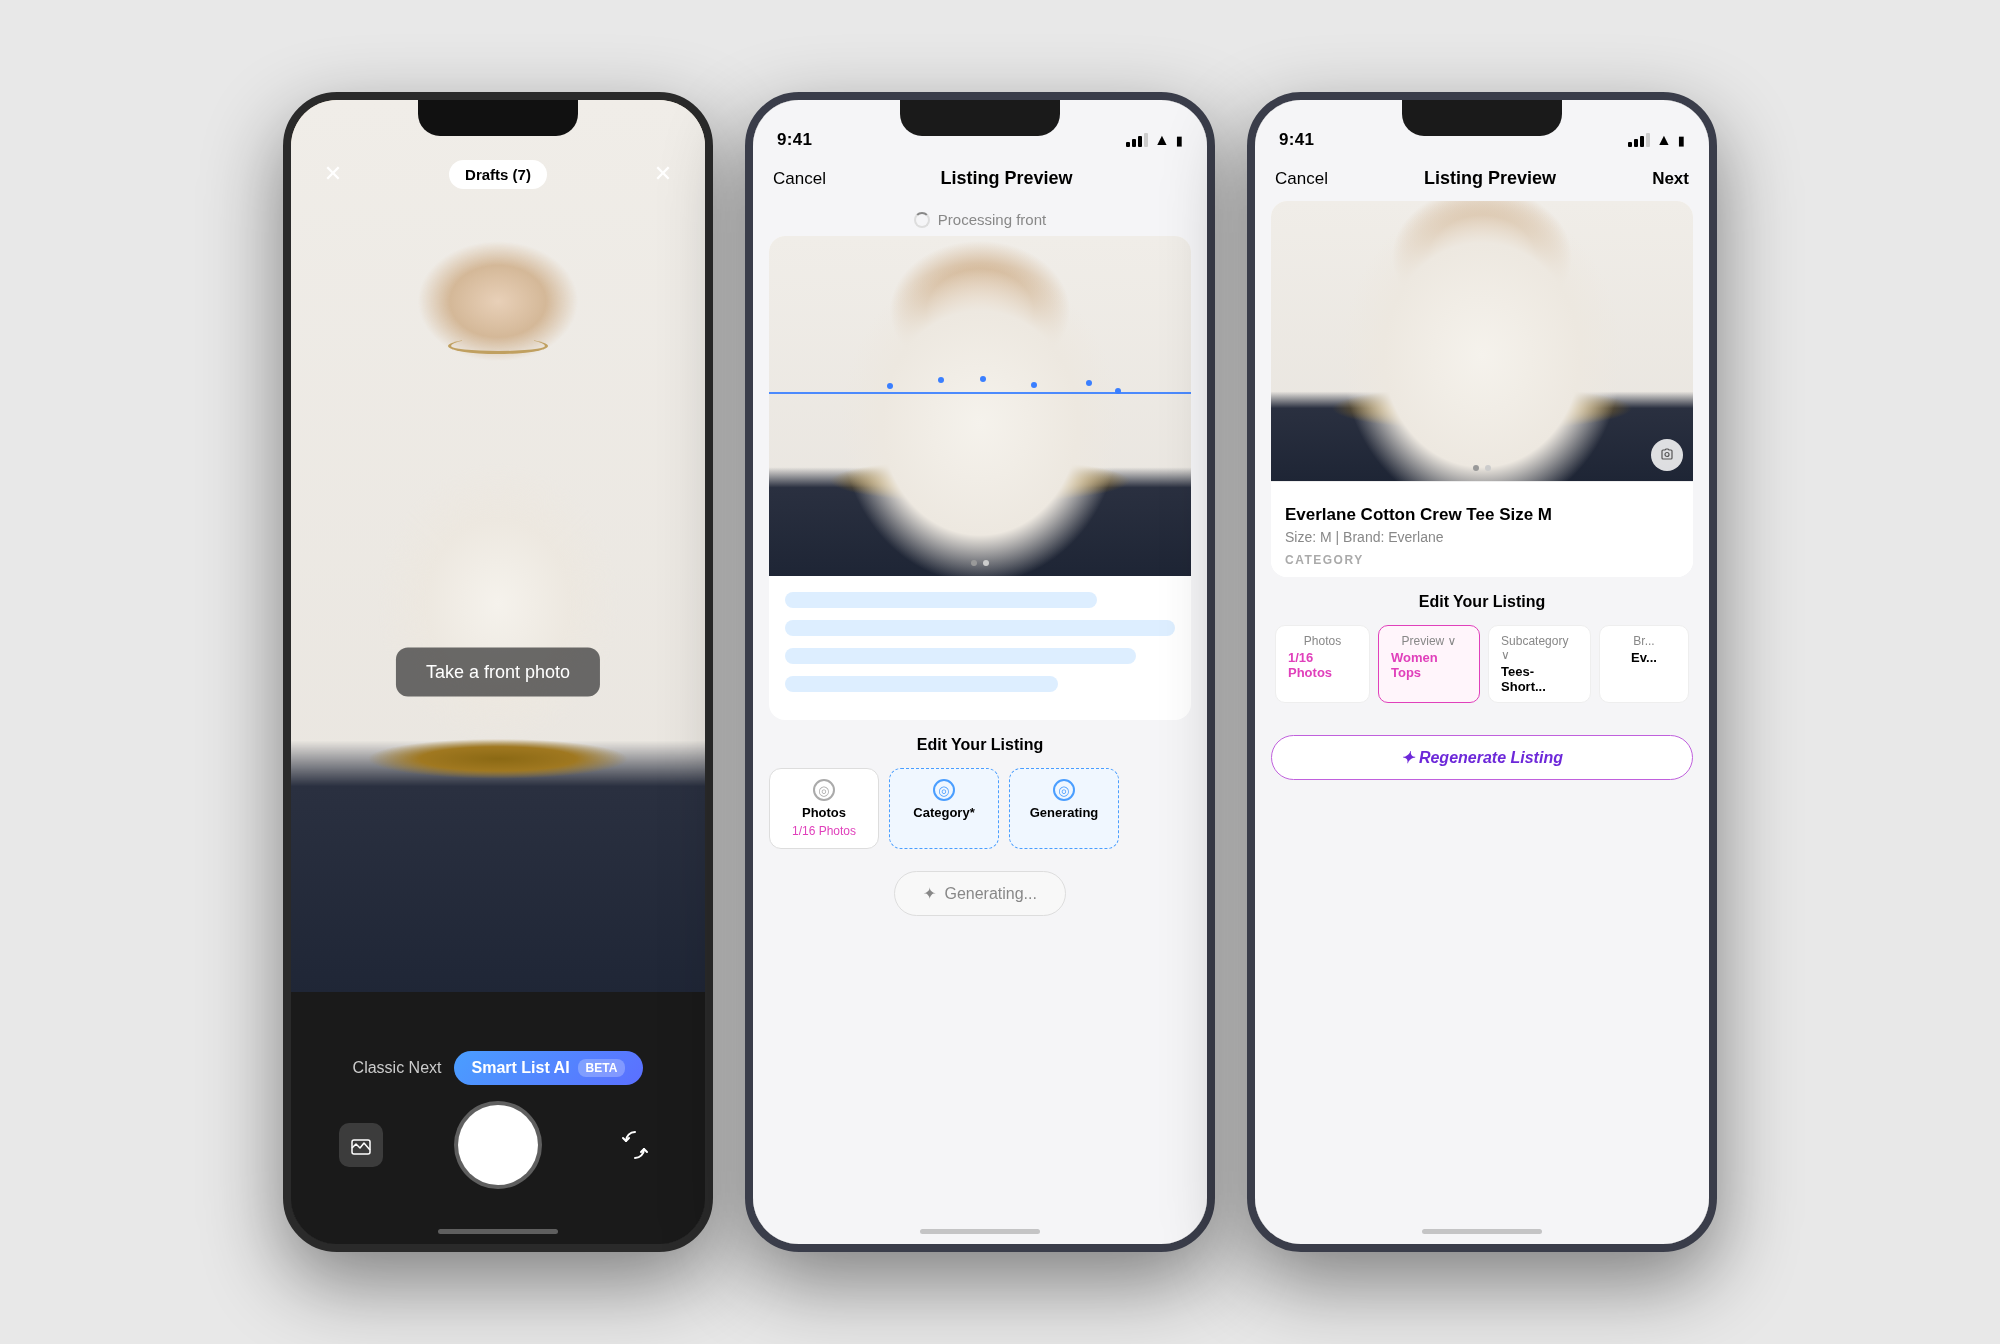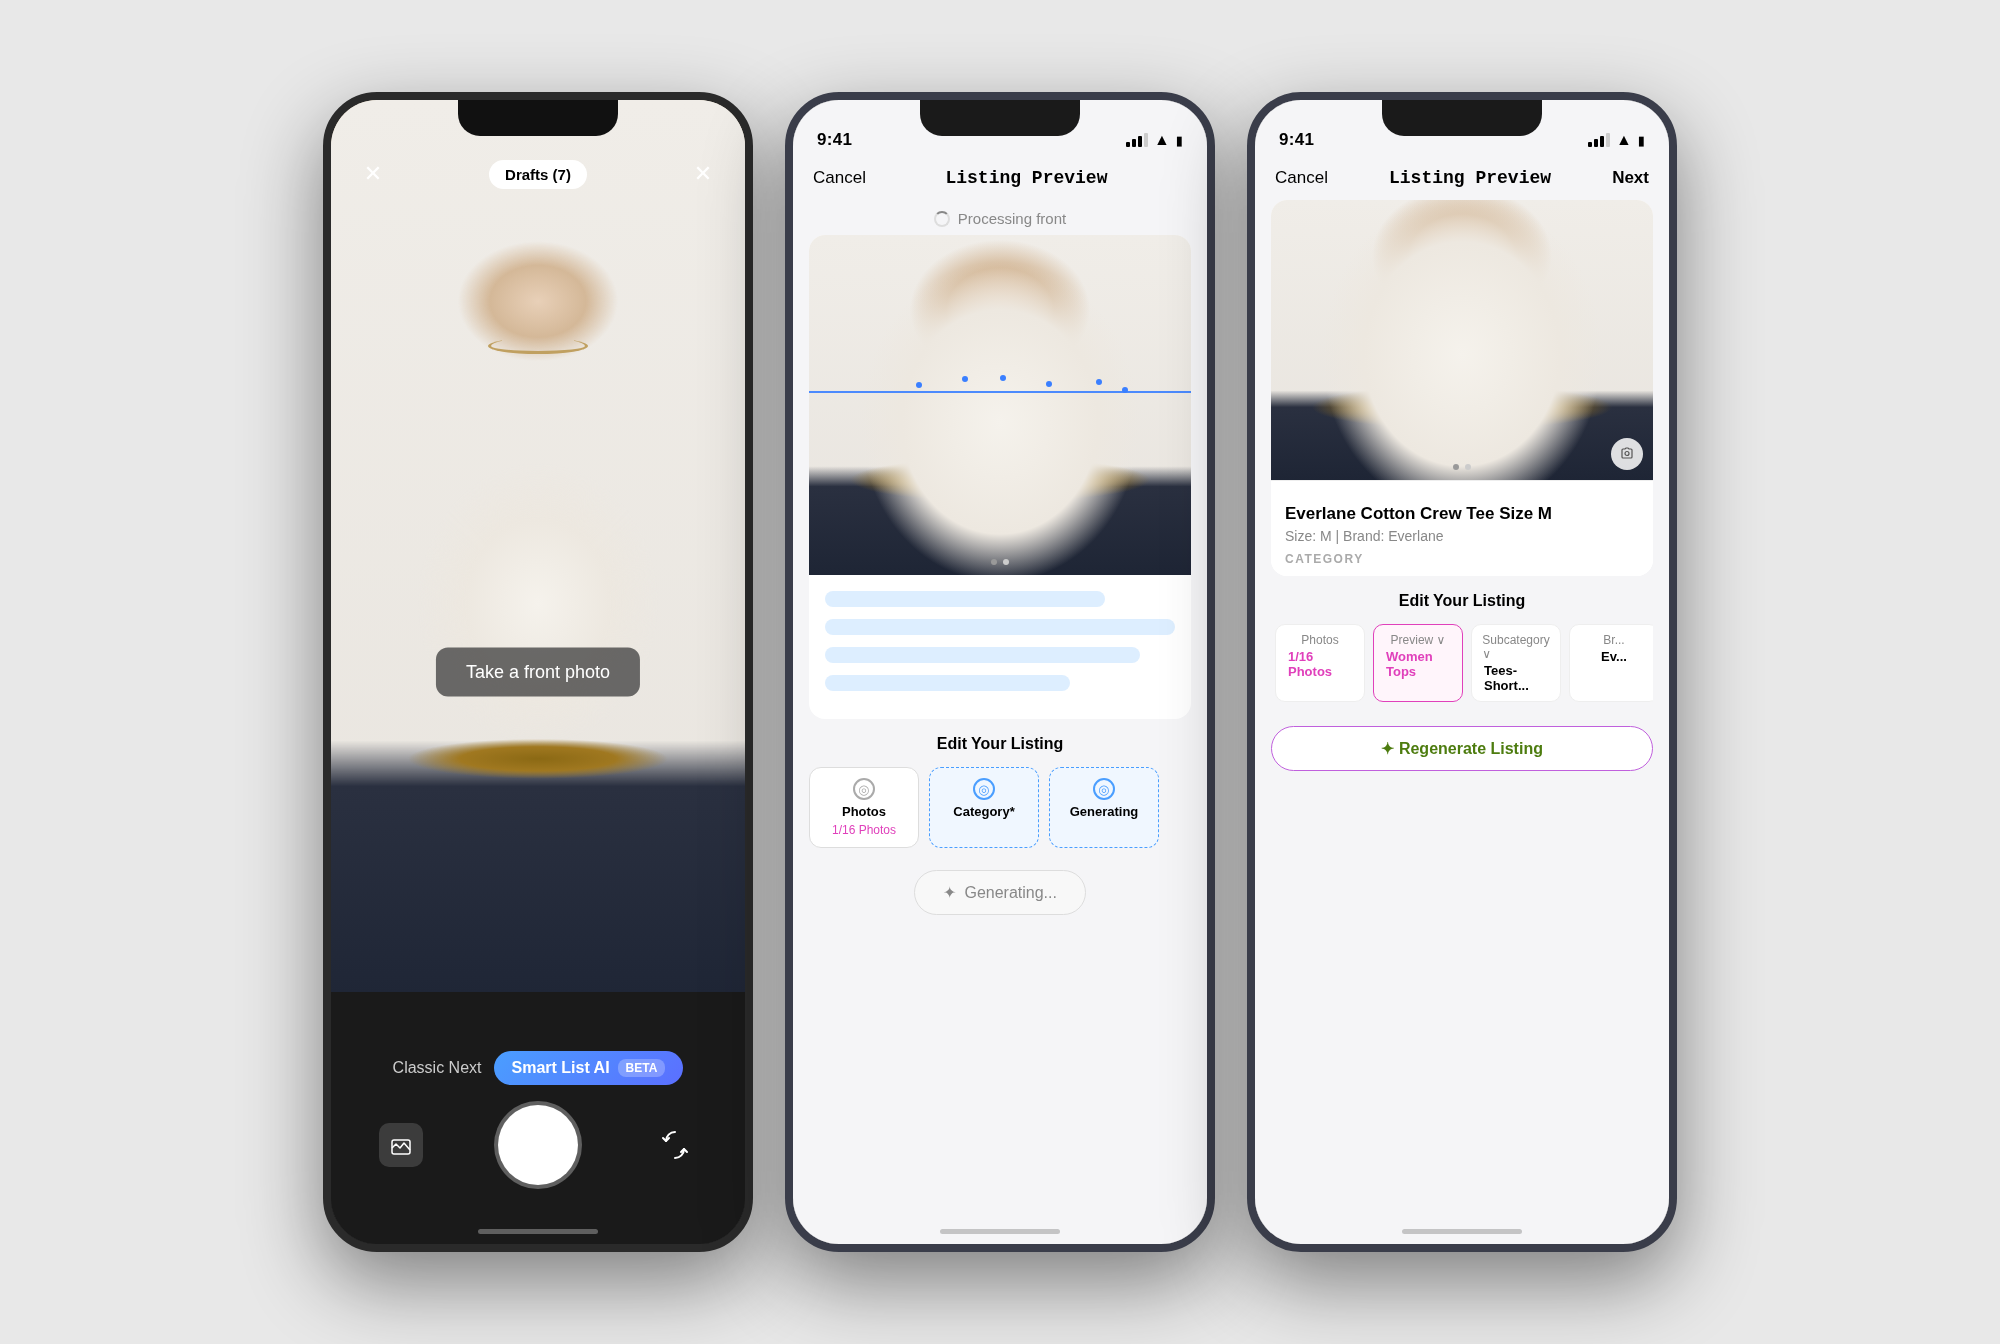--- a/index.html
+++ b/index.html
@@ -30,21 +30,21 @@
       box-shadow: 0 30px 80px rgba(0,0,0,0.45), inset 0 0 0 2px #555;
     }
     .phone-dark {
       background: #1a1a1a;
       width: 430px;
       height: 1160px;
       border: 8px solid #2a2a2a;
     }
     .phone-light {
       background: #f5f5f7;
-      width: 430px;
+      width: 470px;
       height: 1160px;
       border: 8px solid #3a3d4a;
     }
 
     
     .notch {
       position: absolute;
       top: 0;
       left: 50%;
       transform: translateX(-50%);
@@ -268,21 +268,20 @@
     }
     .nav-cancel {
       color: #000;
       font-size: 17px;
       font-weight: 400;
     }
     .nav-title {
       font-size: 18px;
       font-weight: 700;
       color: #000;
-      font-family: Liberation Mono, monospace;
     }
     .nav-next {
       color: #000;
       font-size: 17px;
       font-weight: 600;
     }
     .processing-bar {
       display: flex;
       align-items: center;
       justify-content: center;
@@ -553,33 +552,34 @@
     }
     .result-tab-value {
       font-size: 13px;
       font-weight: 600;
       color: #e040bb;
     }
     .result-tab-value.normal {
       color: #000;
     }
     .regenerate-btn {
-      margin: 16px auto 8px;
+      margin: 24px auto 8px;
       display: flex;
       align-items: center;
       justify-content: center;
       gap: 8px;
       padding: 12px 28px;
       border-radius: 28px;
       border: 1.5px solid #c060dd;
       background: #fff;
-      color: #4d7c0f;
+      color: #6d28d9;
       font-size: 16px;
       font-weight: 600;
       width: calc(100% - 32px);
+      font-style: italic;
     }
 
     .home-indicator {
       position: absolute;
       bottom: 10px;
       left: 50%;
       transform: translateX(-50%);
       width: 120px;
       height: 5px;
       background: rgba(0,0,0,0.3);

